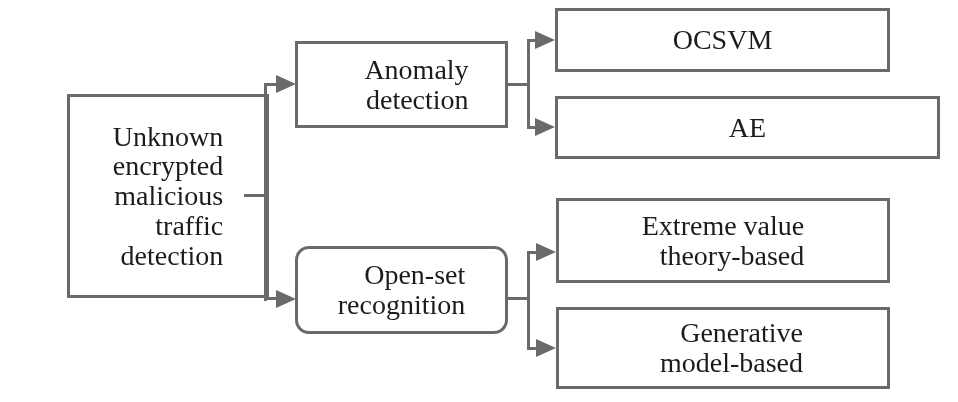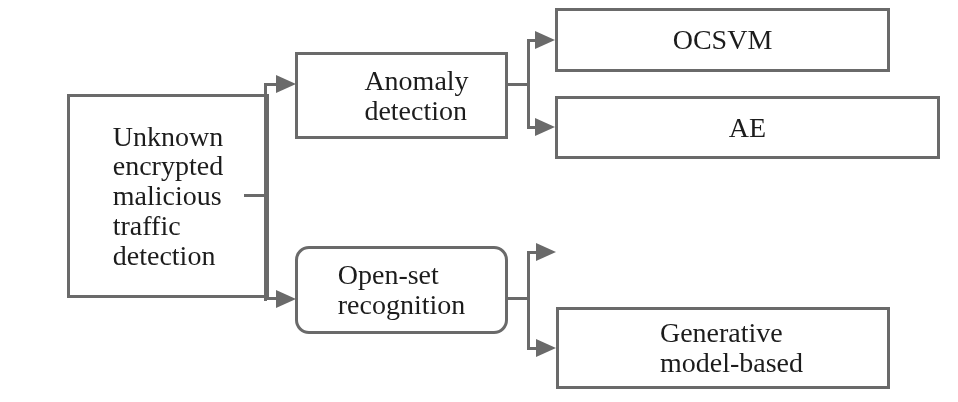--- a/index.html
+++ b/index.html
@@ -12,38 +12,38 @@
     font-family: "Liberation Serif", "DejaVu Serif", serif;
     overflow: hidden;
   }
   .node {
     position: absolute;
     border: 3px solid #6a6a6a;
     background: #ffffff;
     display: flex;
     align-items: center;
     justify-content: center;
-    text-align: left;
+    text-align: right;
     color: #1c1c1c;
     font-size: 28px;
     line-height: 1.06;
     white-space: pre-line;
   }
   .line { position: absolute; background: #6a6a6a; }
   .arrowhead {
     position: absolute;
     width: 0; height: 0;
     border-top: 9px solid transparent;
     border-bottom: 9px solid transparent;
     border-left: 20px solid #6a6a6a;
   }
 
   
   .n-root       { left: 67px;  top: 94px;  width: 202px; height: 204px; }
-  .n-anomaly    { left: 295px; top: 52px;  width: 213px; height: 87px; padding-left: 30px; }
+  .n-anomaly    { left: 295px; top: 41px;  width: 213px; height: 87px; padding-left: 30px; }
   .n-openset    { left: 295px; top: 246px; width: 213px; height: 88px; border-radius: 14px; }
   .n-ocsvm      { left: 555px; top: 8px;   width: 335px; height: 64px; }
   .n-ae         { left: 555px; top: 96px;  width: 385px; height: 63px; }
   .n-extreme    { left: 556px; top: 198px; width: 334px; height: 85px; }
   .n-generative { left: 556px; top: 307px; width: 334px; height: 82px; padding-left: 17px; }
 
   
   .l-root-stub       { left: 244px; top: 194px; width: 23px;  height: 3px; }
   .l-left-trunk      { left: 264px; top: 83px;  width: 3px;   height: 218px; }
   .l-branch-anomaly  { left: 264px; top: 83px;  width: 14px;  height: 3px; }
@@ -81,20 +81,22 @@
   <div class="node n-anomaly">Anomaly
 detection</div>
 
   <div class="node n-openset">Open-set
 recognition</div>
 
   <div class="node n-ocsvm">OCSVM</div>
 
   <div class="node n-ae">AE</div>
 
+  <div class="node n-extreme">Extreme value
+theory-based</div>
 
   <div class="node n-generative">Generative
 model-based</div>
 
   <div class="line l-root-stub"></div>
   <div class="line l-left-trunk"></div>
   <div class="line l-branch-anomaly"></div>
   <div class="arrowhead a-anomaly"></div>
   <div class="line l-branch-openset"></div>
   <div class="arrowhead a-openset"></div>

